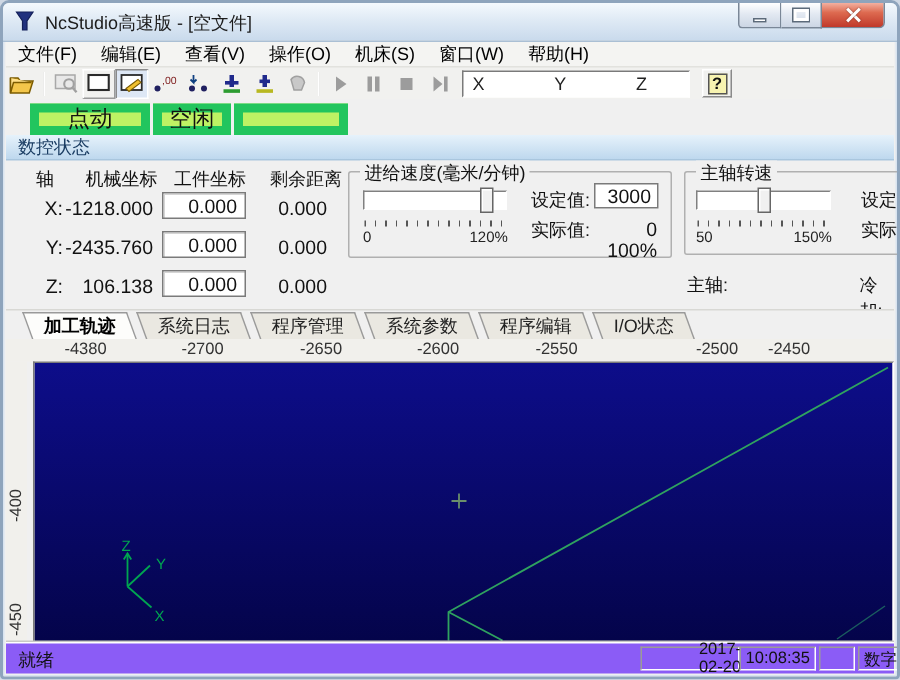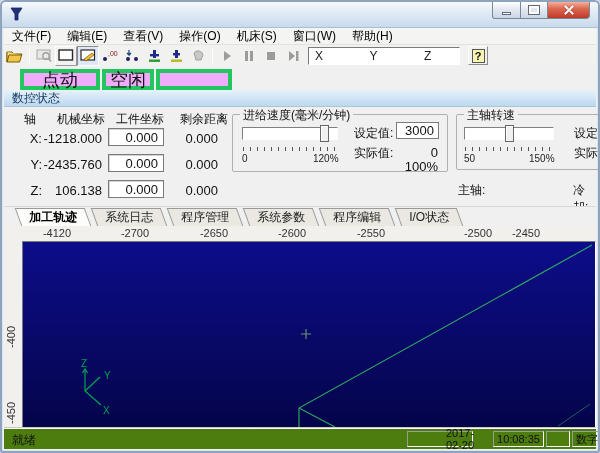--- a/index.html
+++ b/index.html
@@ -39,22 +39,22 @@
   .tbtn.pressed { border:1px solid; border-color:#8a8a8a #fff #fff #8a8a8a; background:#dde7f5; }
   .tsep { width:1px; height:16px; background:#c2c2be; border-right:1px solid #fff; margin:0 3px; }
   #axes-box { width:152px; height:18px; margin-left:4px; background:#fff; border:1px solid;
     border-color:#7a7a7a #fff #fff #7a7a7a; font-size:12px; color:#222; line-height:16px;
     padding-left:6px; white-space:pre; overflow:hidden; }
   #help-btn { width:20px; height:19px; margin-left:8px; border:1px solid; border-color:#fff #8a8a8a #8a8a8a #fff;
     display:flex; align-items:center; justify-content:center; }
   #help-btn b { width:13px; height:14px; background:#f7f3b0; border:1px solid #555; font-size:11px;
     display:flex; align-items:center; justify-content:center; color:#111; }
   
-  .mode-box { position:absolute; top:67px; height:21px; border:4px solid #22c55e; background:#f0abfc;
-    font-size:18px; color:#111; display:flex; align-items:center; justify-content:center; }
+  .mode-box { position:absolute; top:67px; height:21px; border:6px solid #22c55e; background:#bef264;
+    font-size:15px; color:#111; display:flex; align-items:center; justify-content:center; }
   
   #nc-caption { position:absolute; left:2px; right:2px; top:88px; height:17px;
     background:linear-gradient(#e6f2fb,#bed8ee); border-bottom:1px solid #a9c6de;
     font-size:12px; color:#1b3d63; line-height:17px; padding-left:8px; }
   
   .hdr { position:absolute; top:109px; font-size:12px; color:#111; }
   .num { position:absolute; font-size:13px; color:#111; text-align:right; }
   .work-box { position:absolute; left:106px; width:56px; height:18px; background:#fff;
     border:1px solid #7a7a7a; box-shadow:inset 1px 1px 0 #d5d5d5; font-size:13px; color:#111;
     text-align:right; padding:1px 5px 0 0; }
@@ -86,35 +86,36 @@
   
   #hruler { position:absolute; left:2px; right:2px; top:224px; height:15px; background:#f1f0ec; }
   .hr-num { position:absolute; top:1px; transform:translateX(-50%); font-size:11px; color:#333; }
   #vruler { position:absolute; left:2px; top:239px; width:14px; height:188px; background:#f1f0ec; }
   .vr-num { position:absolute; left:7px; transform:translate(-50%,-50%) rotate(-90deg);
     font-size:11px; color:#333; white-space:nowrap; }
   #canvas { position:absolute; left:20px; top:239px; width:574px; height:188px;
     border:1px solid; border-color:#7a7a7a #fff #fff #7a7a7a;
     background:linear-gradient(#0d0d8a,#04044a); }
   
-  #statusbar { position:absolute; left:2px; right:2px; bottom:2px; height:21px; background:#4d7c0f;
+  #statusbar { position:absolute; left:2px; right:2px; bottom:2px; height:21px; background:#8b5cf6;
     border-top:1px solid #fff; box-shadow:0 -1px 0 #c9c9c5; font-size:12px; color:#111; }
   #sb-ready { position:absolute; left:8px; top:3px; }
   .sb-cell { position:absolute; top:2px; height:16px; border:1px solid; border-color:#9b9b97 #fff #fff #9b9b97;
     font-size:11px; display:flex; align-items:center; justify-content:center; }
 </style>
 </head>
 <body>
 
 <div id="win">
 
   <div id="titlebar">
     <svg id="title-icon" viewBox="0 0 15 15">
       <path d="M2 1 h11 l-4 6 v6 h-3 v-6 z" fill="#21317e" stroke="#14205a" stroke-width="0.8"></path>
     </svg>
+    <span id="title-text">NcStudio高速版 - [空文件]</span>
     <div id="winbtns">
       <div class="wbtn min">
           <div class="glyph-min"></div>
         </div>
       <div class="wbtn max">
           <div class="glyph-max"></div>
         </div>
       <div class="wbtn close">
           <div class="glyph-close">
             <span></span>
@@ -293,21 +294,21 @@
       </div>
     <div class="vtab">
         <span>程序编辑</span>
       </div>
     <div class="vtab">
         <span>I/O状态</span>
       </div>
   </div>
 
   <div id="hruler">
-    <span class="hr-num" style="left:53px;">-4120</span>
+    <span class="hr-num" style="left:53px;">-4380</span>
     <span class="hr-num" style="left:131px;">-2700</span>
     <span class="hr-num" style="left:210px;">-2650</span>
     <span class="hr-num" style="left:288px;">-2600</span>
     <span class="hr-num" style="left:367px;">-2550</span>
     <span class="hr-num" style="left:446px;margin-left:28px;">-2500</span>
     <span class="hr-num" style="left:522px;">-2450</span>
   </div>
 
   <div id="vruler">
     <span class="vr-num" style="top:96px;">-400</span>
@@ -330,19 +331,19 @@
         <line x1="62" y1="149" x2="78" y2="163"></line>
       </g>
       <text x="58" y="125" font-size="10" fill="#00a550">Z</text>
       <text x="81" y="137" font-size="10" fill="#00a550">Y</text>
       <text x="80" y="172" font-size="10" fill="#00a550">X</text>
     </svg>
   </div>
 
   <div id="statusbar">
     <span id="sb-ready">就绪</span>
-    <div class="sb-cell" style="left:403px; width:66px;padding-left:40px;">2017-02-20</div>
+    <div class="sb-cell" style="left:423px; width:66px;padding-left:40px;">2017-02-20</div>
     <div class="sb-cell" style="left:489px; width:51px;">10:08:35</div>
     <div class="sb-cell" style="left:542px; width:24px;"></div>
     <div class="sb-cell" style="left:568px; width:30px;">数字</div>
   </div>
 
 </div>
 
 </body></html>

